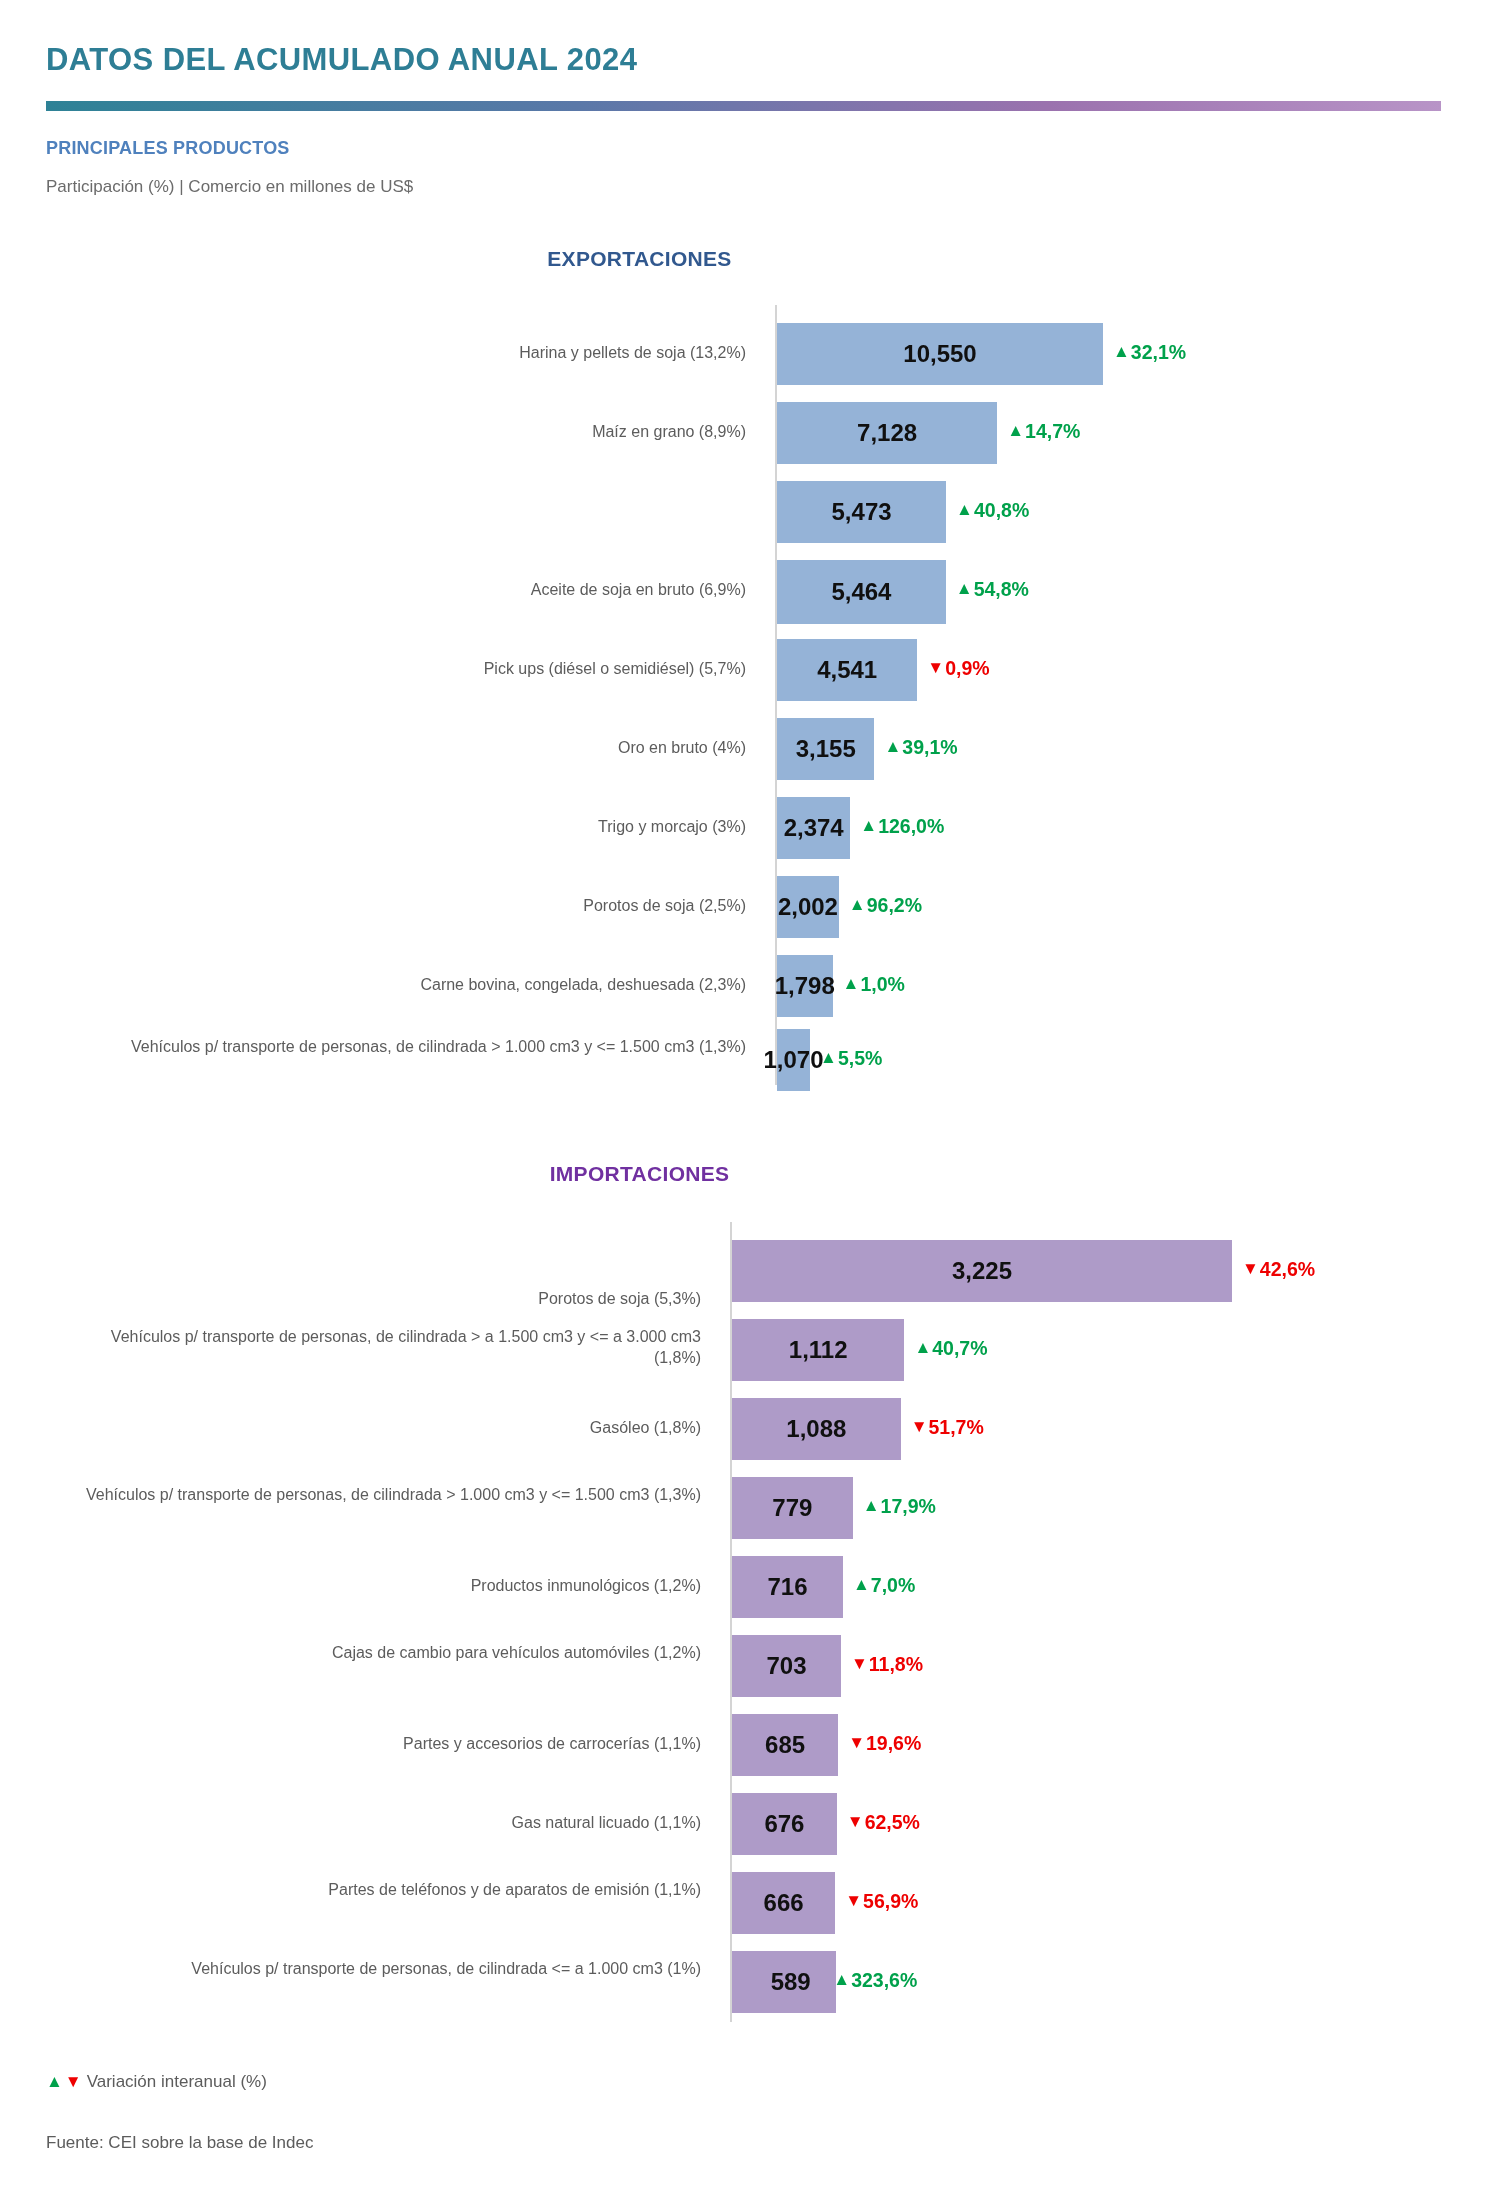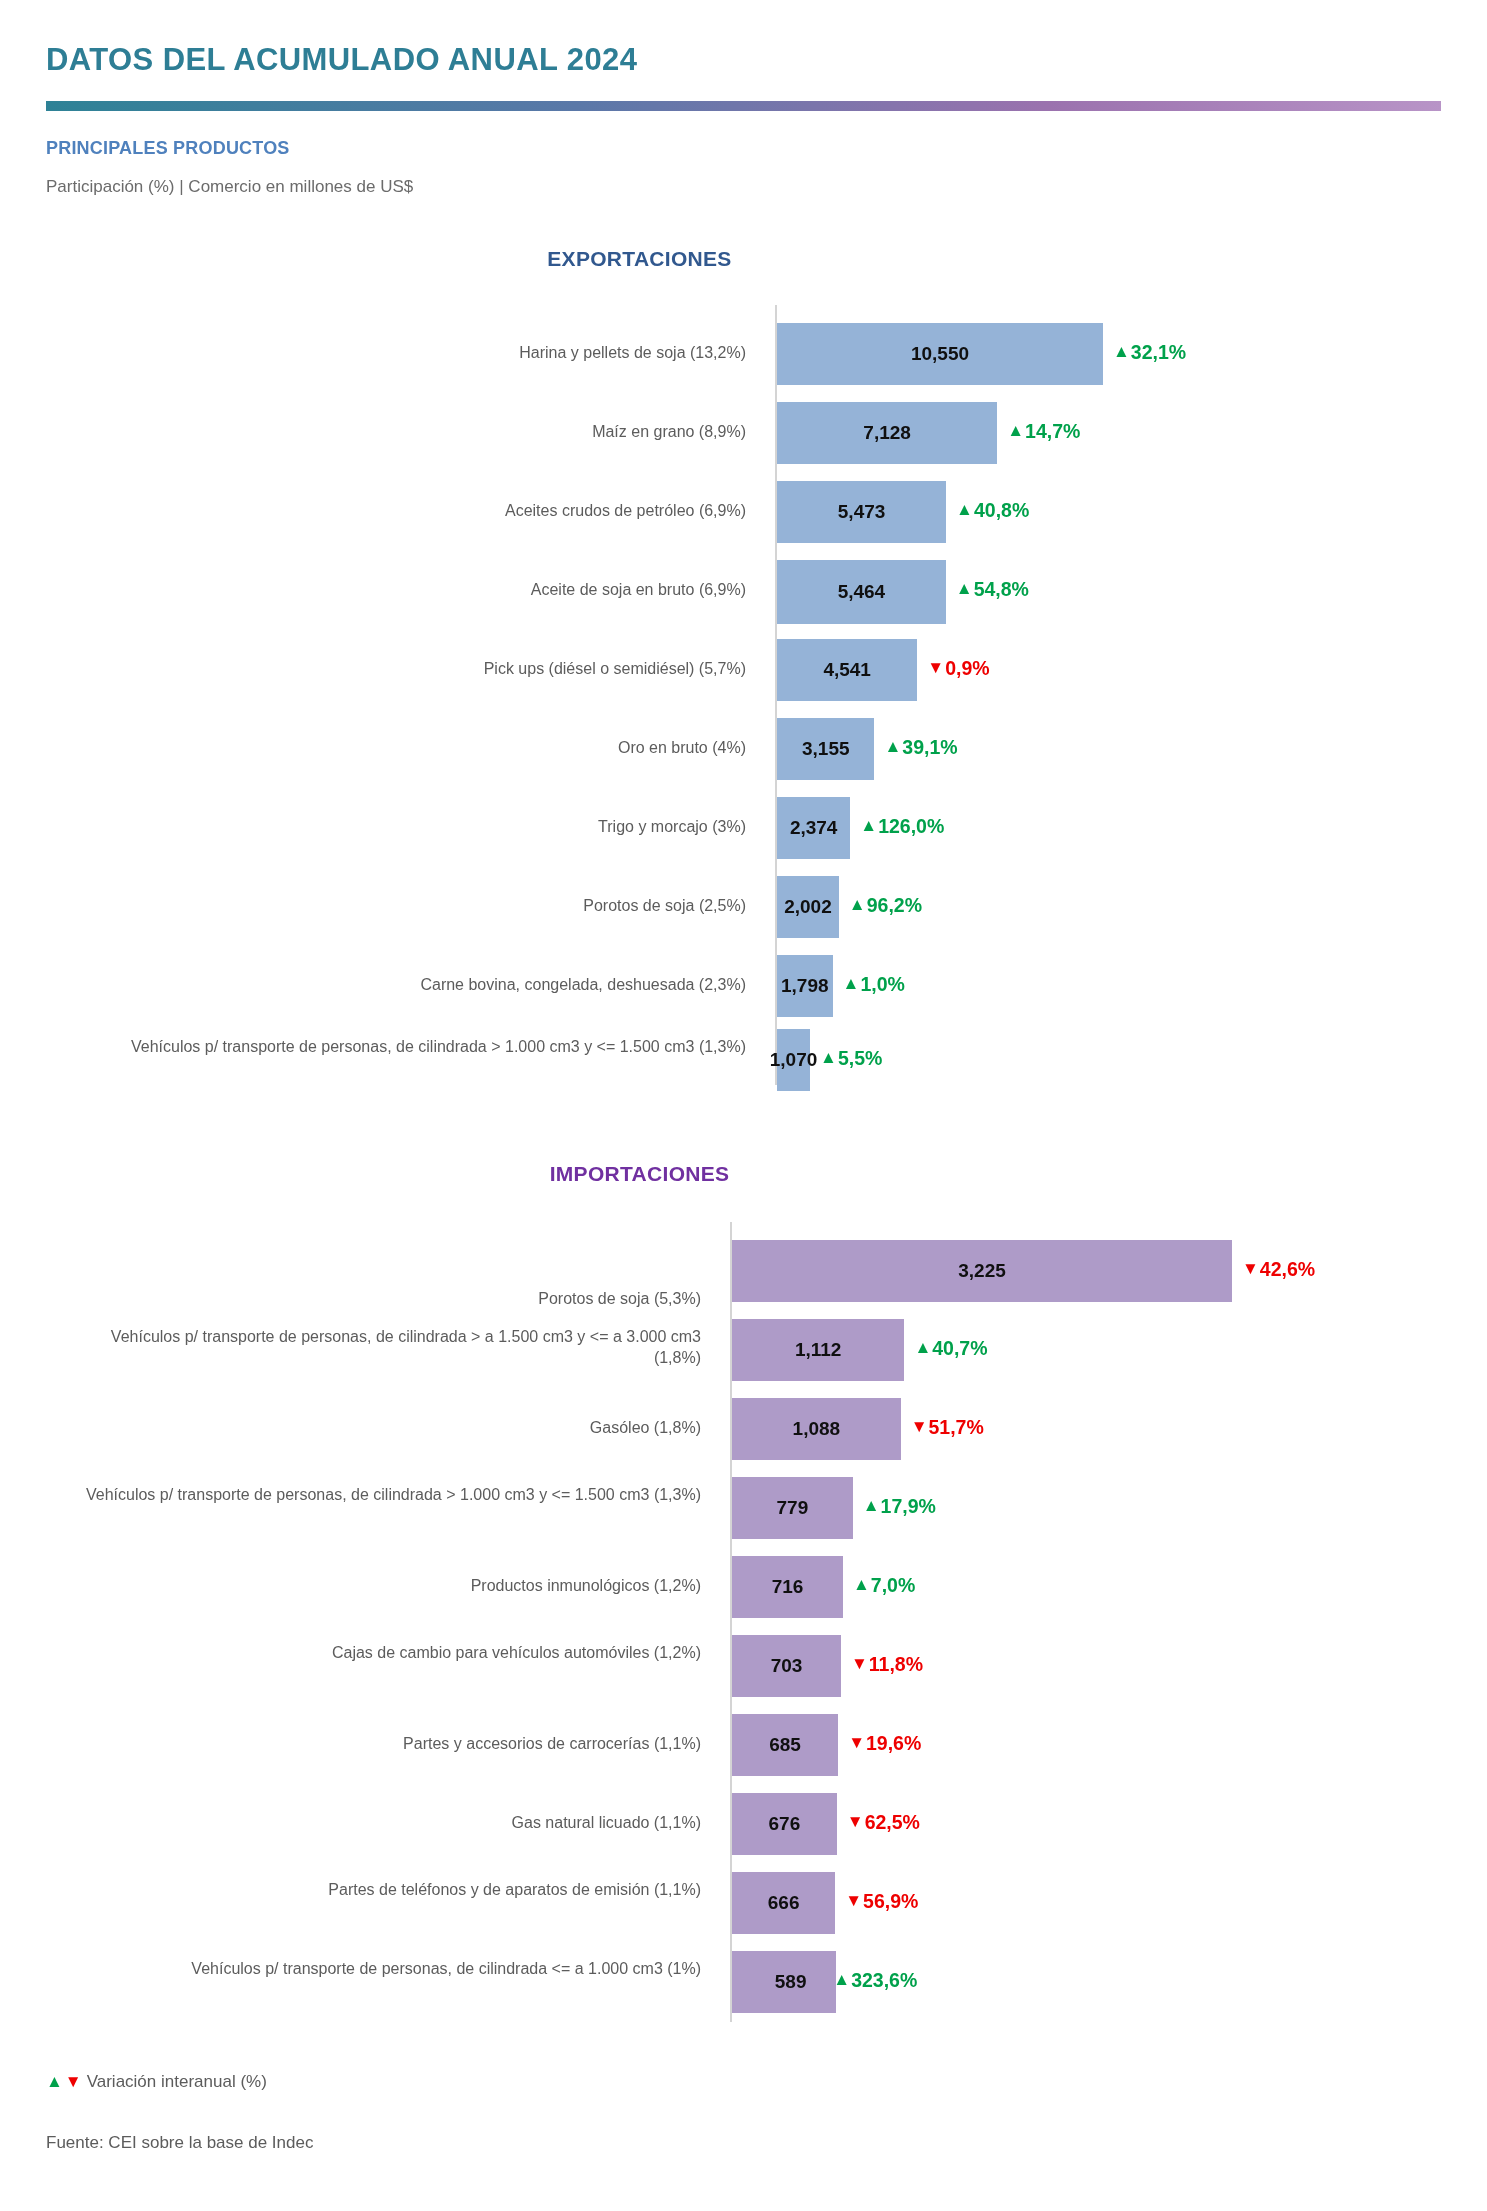--- a/index.html
+++ b/index.html
@@ -61,21 +61,21 @@
     font-weight:400;
   }
   .chart.exports .cat-label{right:741px;width:620px;}
   .chart.imports .cat-label{right:786px;width:640px;}
 
   .bar{
     position:absolute;
     display:flex;align-items:center;justify-content:center;
   }
   .bar .val{
-    font-size:19px;font-weight:bold;color:#101010;
+    font-size:24px;font-weight:bold;color:#101010;
     white-space:nowrap;
   }
   .bar.exp{background:#95B3D7;}
   .bar.imp{background:#AE9BC8;}
 
   .delta{
     position:absolute;
     font-size:19.5px;font-weight:bold;white-space:nowrap;
     display:flex;align-items:center;gap:1px;
   }
@@ -117,21 +117,20 @@
         <span>32,1%</span>
       </div>
       <div class="cat-label" style="top: 115.8px;">Maíz en grano  (8,9%)</div>
       <div class="bar exp" style="left: 777px; top: 97px; width: 220.259px; height: 62px;">
         <span class="val">7,128</span>
       </div>
       <div class="delta up" style="left: 1007.26px; top: 115px;">
         <span class="tri">▲</span>
         <span>14,7%</span>
       </div>
-      <div class="cat-label" style="top: 194.8px;">Aceites crudos de petróleo (6,9%)</div>
       <div class="bar exp" style="left: 777px; top: 176px; width: 169.118px; height: 62px;">
         <span class="val">5,473</span>
       </div>
       <div class="delta up" style="left: 956.118px; top: 194px;">
         <span class="tri">▲</span>
         <span>40,8%</span>
       </div>
       <div class="cat-label" style="top: 273.8px;">Aceite de soja en bruto  (6,9%)</div>
       <div class="bar exp" style="left: 777px; top: 255px; width: 168.84px; height: 64px;">
         <span class="val">5,464</span>

